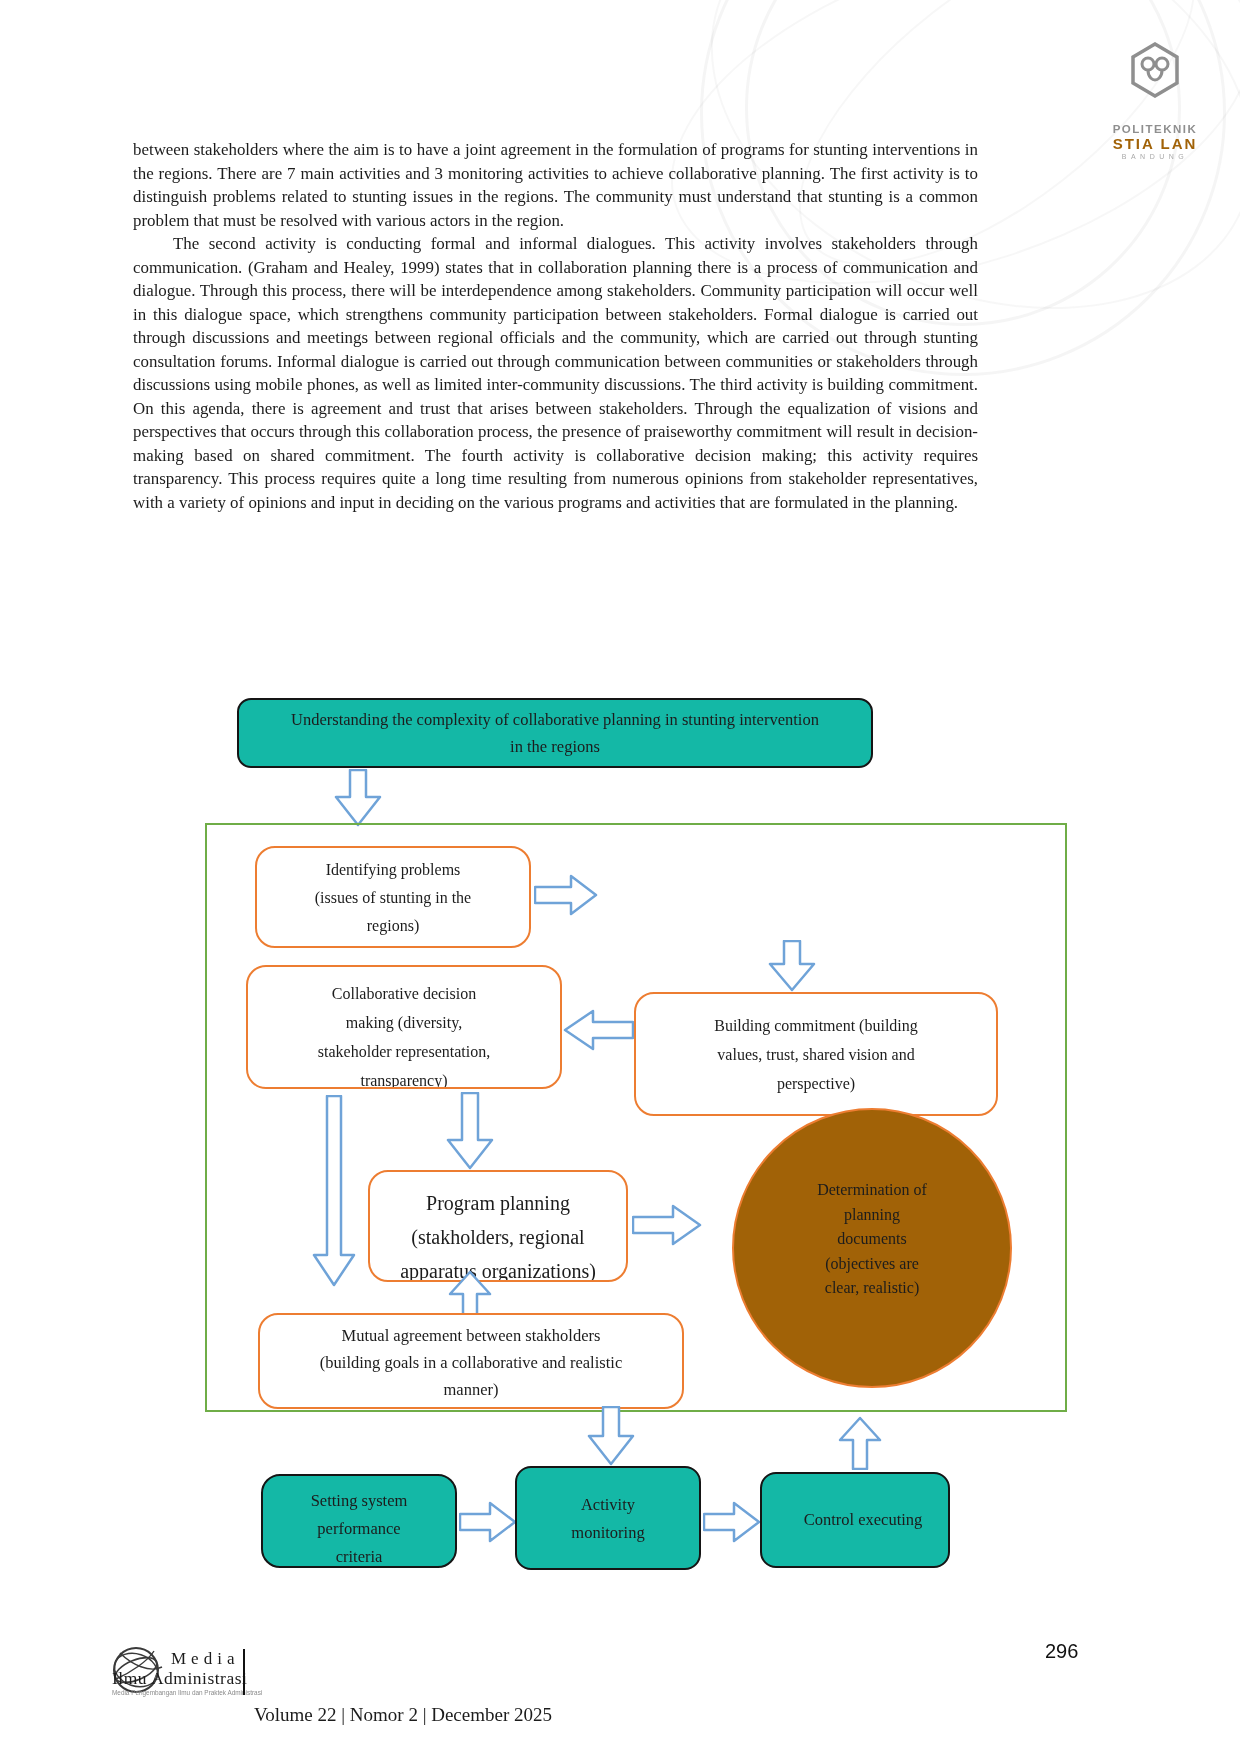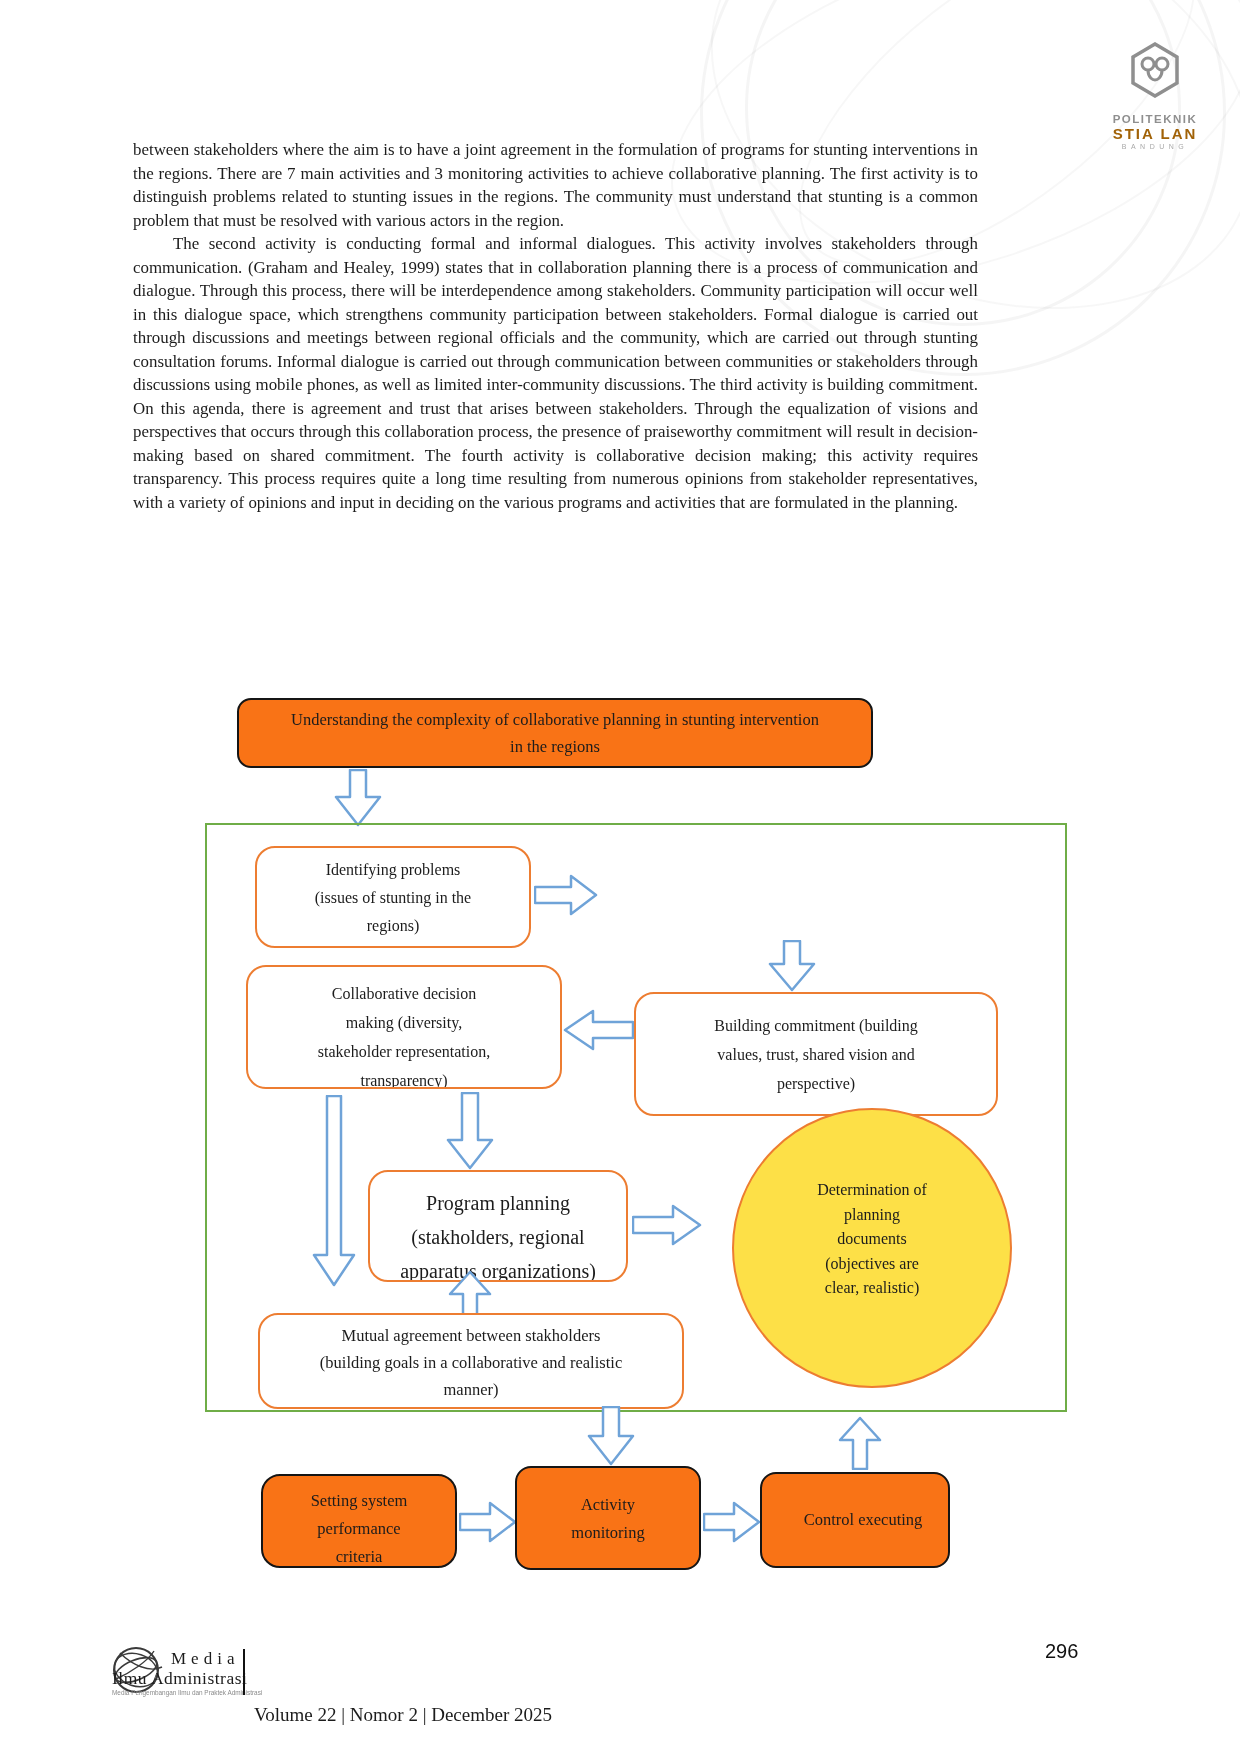--- a/index.html
+++ b/index.html
@@ -6,44 +6,44 @@
   #page{position:relative;width:1240px;height:1754px;background:#ffffff;margin:0 auto;
         font-family:"Liberation Serif", serif;color:#1c1c1c;overflow:hidden;}
 
   
   .wm{position:absolute;border-radius:50%;border:3px solid rgba(60,60,60,0.05);}
   .wm-e{position:absolute;border-radius:50%;border:2.5px solid rgba(60,60,60,0.045);}
 
   
   #stia-logo{position:absolute;left:1100px;top:42px;width:110px;text-align:center;}
   #stia-logo .l1{font-family:"Liberation Sans",sans-serif;font-weight:bold;font-size:11.5px;
-                 color:#8f8f8f;letter-spacing:1.5px;margin-top:11px;}
+                 color:#8f8f8f;letter-spacing:1.5px;margin-top:21px;}
   #stia-logo .l2{font-family:"Liberation Sans",sans-serif;font-weight:bold;font-size:15px;
                  color:#a16207;letter-spacing:2px;margin-top:0px;}
   #stia-logo .l3{font-family:"Liberation Sans",sans-serif;font-size:7px;color:#a8a8a8;
                  letter-spacing:4.5px;margin-top:1px;}
 
   
   #bodytext{position:absolute;left:133px;top:138px;width:845px;
             font-size:16.9px;line-height:23.5px;text-align:justify;}
   #bodytext p{margin:0;}
   #bodytext p.indent{text-indent:40px;}
 
   
   .obox{position:absolute;border:2.5px solid #ED7D31;border-radius:20px;background:#fff;
         text-align:center;overflow:hidden;box-sizing:border-box;}
-  .kbox{position:absolute;border:2.5px solid #151515;border-radius:16px;background:#f97316;
+  .kbox{position:absolute;border:2.5px solid #151515;border-radius:16px;background:#14b8a6;
         text-align:center;overflow:hidden;box-sizing:border-box;}
   .lbl{white-space:pre-line;font-size:16px;line-height:28px;}
   .green-frame{position:absolute;left:205px;top:823px;width:862px;height:589px;
                border:2.5px solid #6FAD47;box-sizing:border-box;background:transparent;}
   .arrow{position:absolute;}
   .arrow polygon{fill:#ffffff;stroke:#6FA3D8;stroke-width:2.5;stroke-linejoin:round;}
   #circle-determination{position:absolute;left:732px;top:1108px;width:280px;height:280px;
-        border:2.5px solid #ED7D31;border-radius:50%;background:#fde047;text-align:center;
+        border:2.5px solid #ED7D31;border-radius:50%;background:#a16207;text-align:center;
         box-sizing:border-box;}
 
   
   #footer-volume{position:absolute;left:254px;top:1704px;font-size:19px;}
   #footer-jurnal{position:absolute;left:171px;top:1649px;font-size:17px;letter-spacing:5px;}
   #footer-ilmu{position:absolute;left:112px;top:1668px;font-size:17.5px;letter-spacing:0.5px;}
   #footer-tagline{position:absolute;left:112px;top:1689px;font-size:6.4px;color:#8a8a8a;
                   font-family:"Liberation Sans",sans-serif;}
   #footer-divider{position:absolute;left:243px;top:1649px;width:1.8px;height:46px;background:#111;}
   #page-number{position:absolute;left:1045px;top:1640px;font-size:20px;

